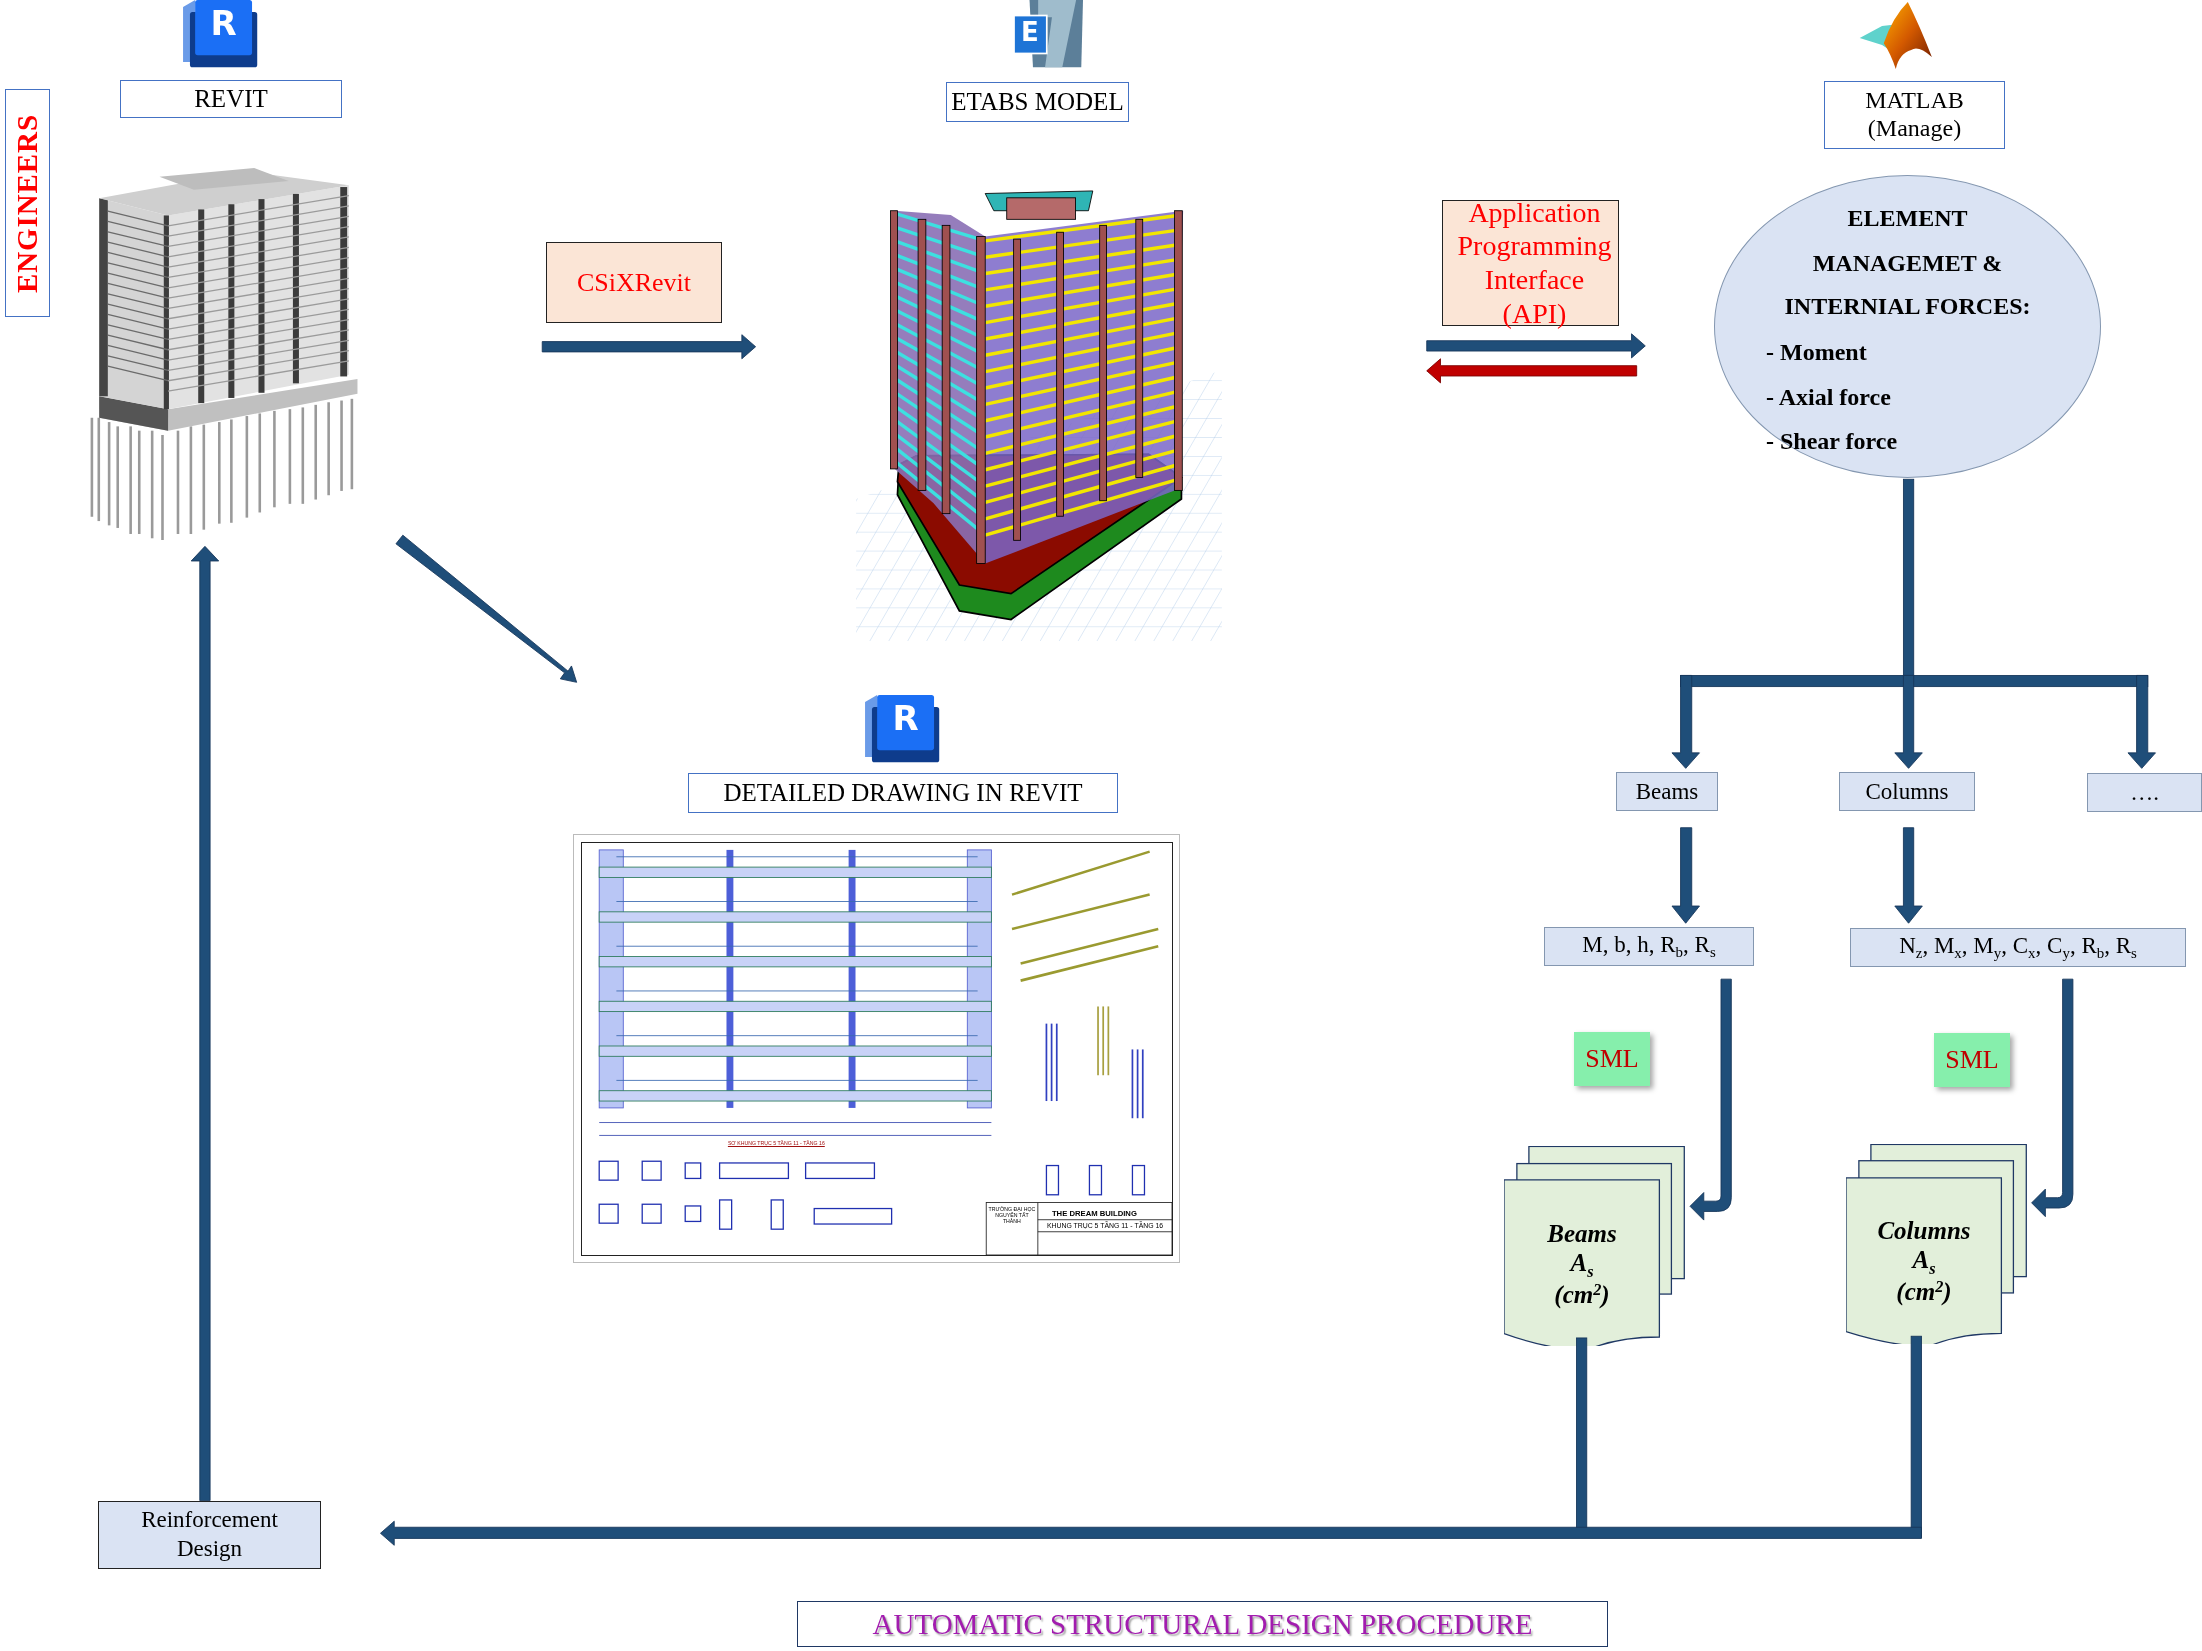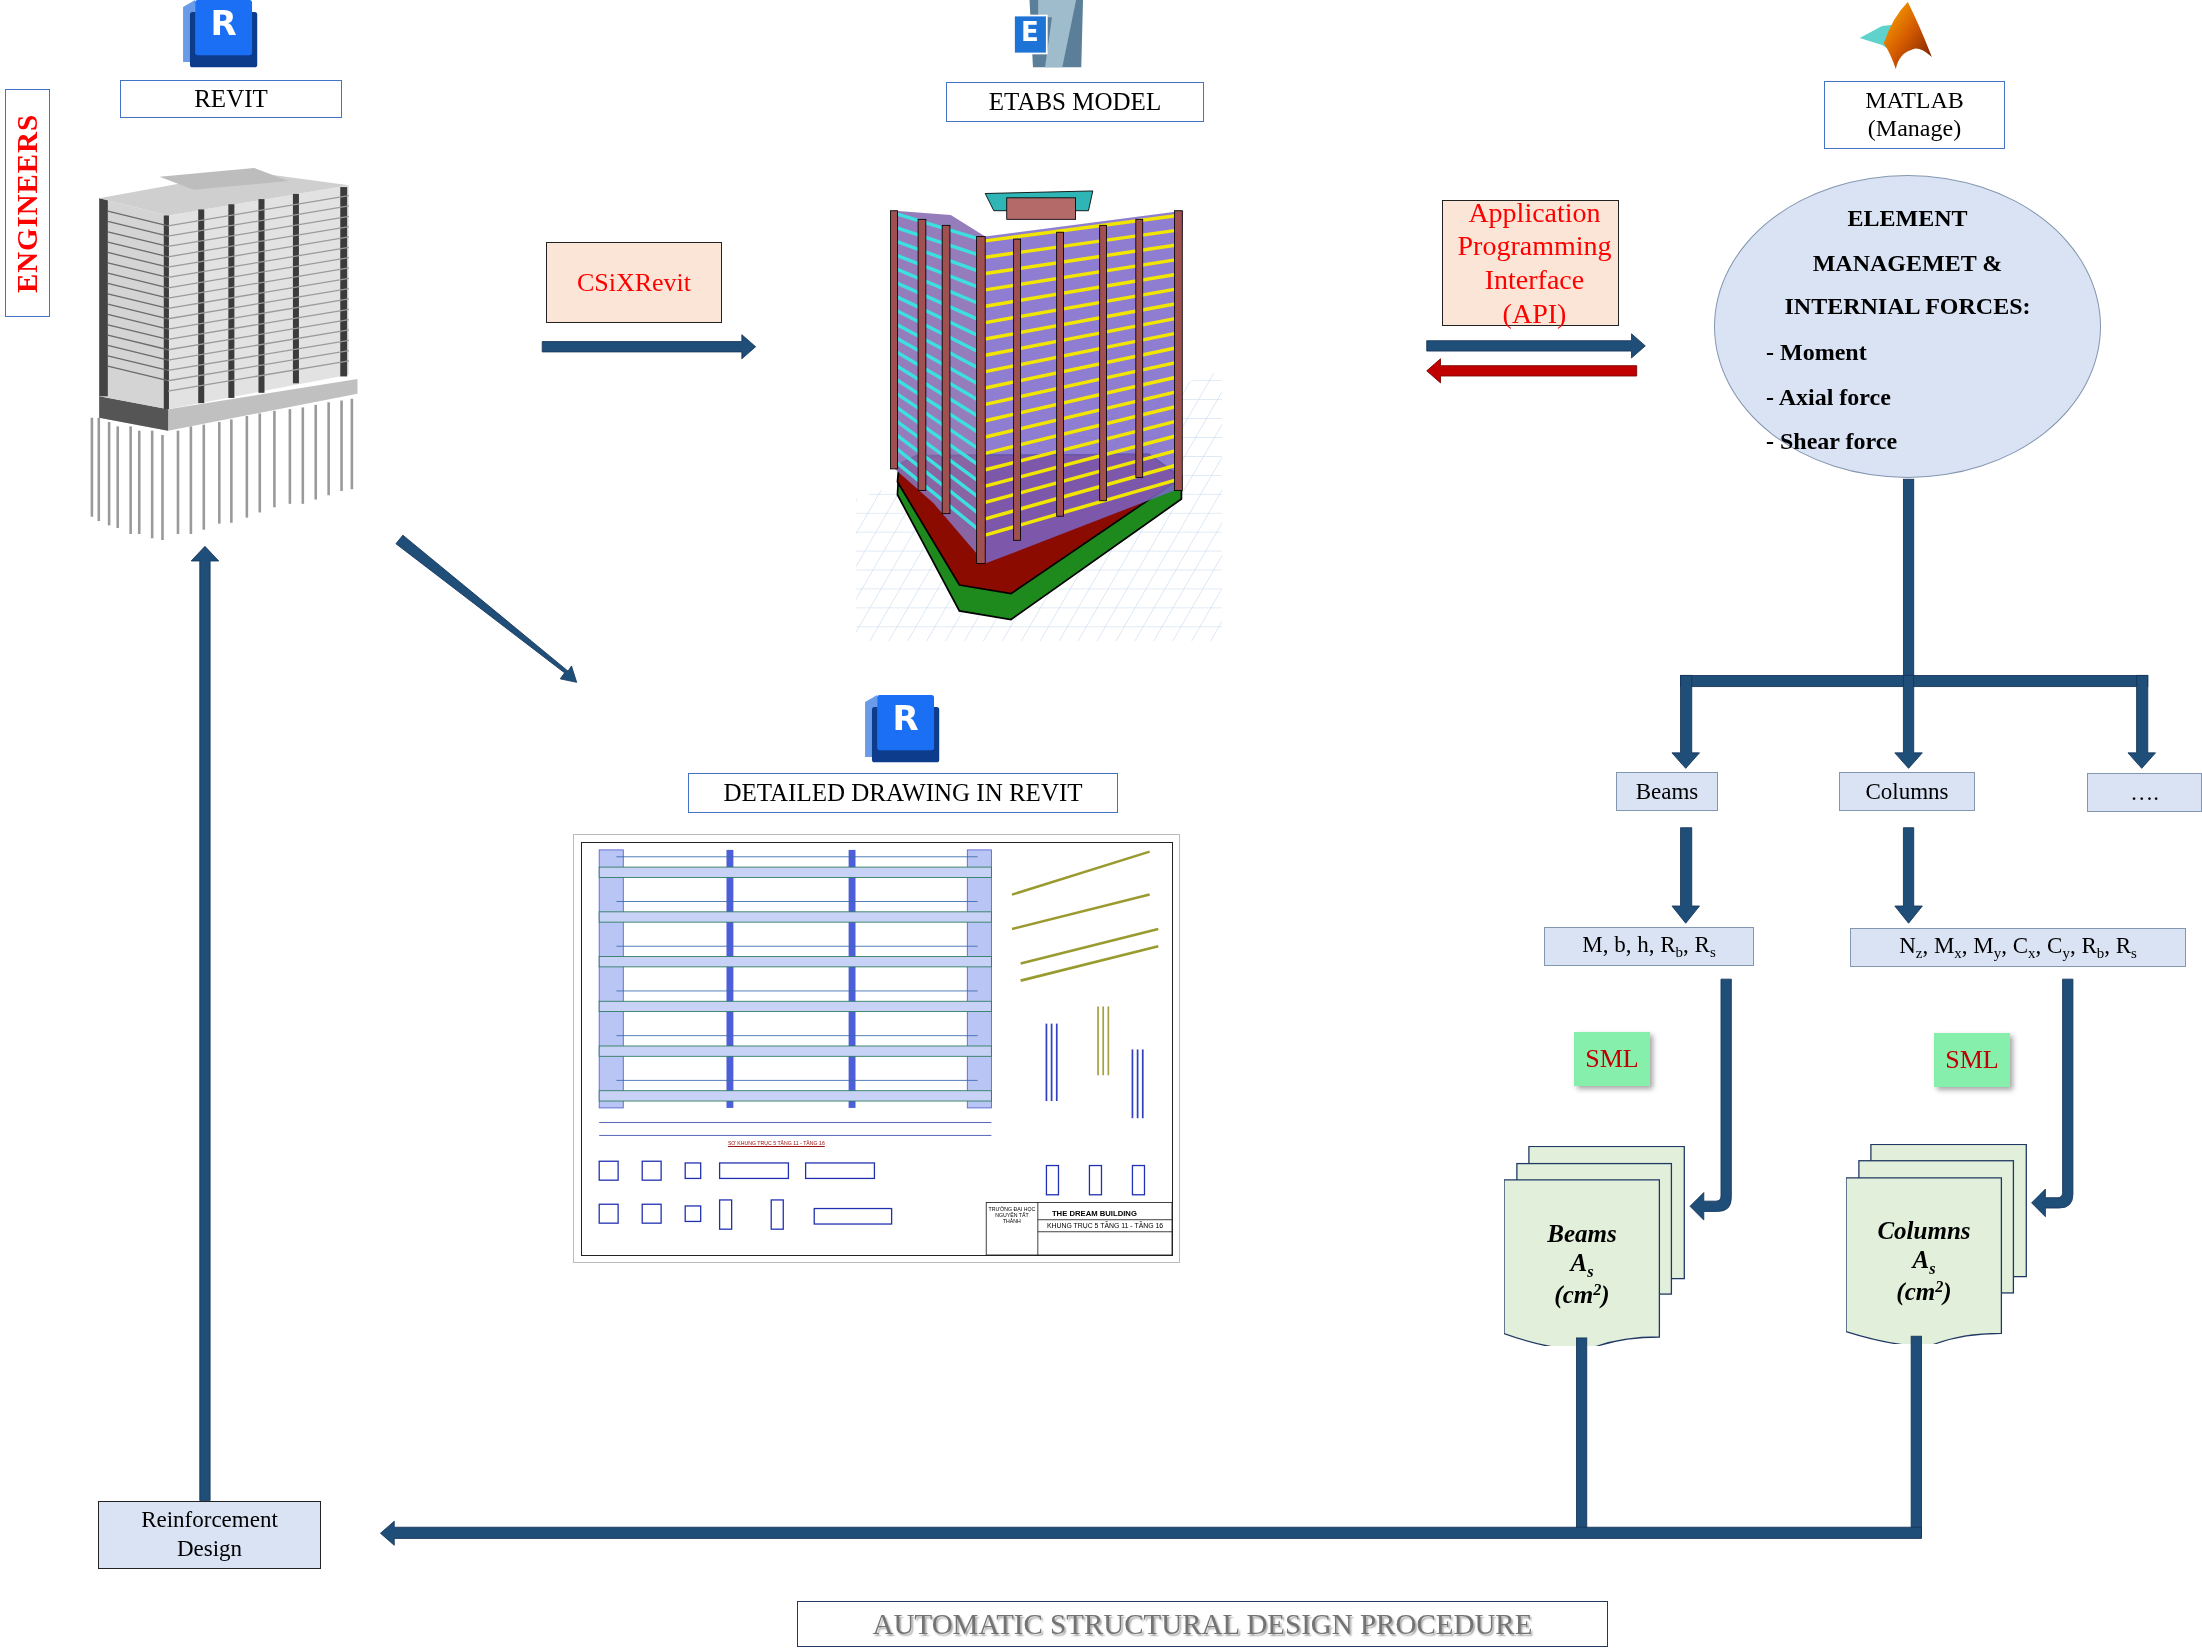--- a/index.html
+++ b/index.html
@@ -125,21 +125,21 @@
 </div>
 
 <div class="abs" style="left:1014px; top:0px; width:69px; height:69px;">
   <svg width="69" height="69" viewBox="0 0 80 80">
     <polygon points="18,0 80,0 78,78 22,78" fill="#5c7f99"></polygon>
     <polygon points="28,0 72,0 56,78 36,78 44,20 28,20" fill="#9fbccc"></polygon>
     <rect x="0" y="18" width="38" height="44" fill="#1e74d6" stroke="#fff" stroke-width="2"></rect>
   </svg>
   <span style="position:absolute; left:6.9px; top:17px; color:#fff; font-family:'DejaVu Sans', sans-serif; font-weight:bold; font-size:26px;">E</span>
 </div>
-<div class="box outline-blue label-lg" style="left:946px; top:82px; width:258px; height:40px;">
+<div class="box outline-blue label-lg" style="left:946px; top:82px; width:183px; height:40px;">
   <span>ETABS MODEL</span>
 </div>
 
 <div class="abs" style="left:856px; top:172px; width:366px; height:469px;">
   <svg width="366" height="469" viewBox="0 0 425 545">
     <defs>
       <pattern id="grid" width="22" height="22" patternUnits="userSpaceOnUse" patternTransform="skewX(-30)">
         <path d="M22 0 L0 0 0 22" fill="none" stroke="#b5cdea" stroke-width="1"></path>
       </pattern>
     </defs>
@@ -379,21 +379,21 @@
   <div><span>A</span><sub>s</sub></div>
   <div><span>(cm</span><sup>2</sup><span>)</span></div>
 </div>
 
 <div class="box lightblue" style="left:98px; top:1501px; width:223px; height:68px; flex-direction:column; font-size:23px; line-height:1.25; border-color:#222;">
   <span>Reinforcement</span>
   <span>Design</span>
 </div>
 
 <div class="box" style="left:797px; top:1601px; width:811px; height:46px; border:1.7px solid #1f3864; background:#fff;">
-  <span style="color:#737373; font-size:29px; text-shadow:1.7px 1.7px 1.7px rgba(0,0,0,0.35); letter-spacing:0px;">AUTOMATIC STRUCTURAL DESIGN PROCEDURE</span>
+  <span style="color:#a21caf; font-size:29px; text-shadow:1.7px 1.7px 1.7px rgba(0,0,0,0.35); letter-spacing:0px;">AUTOMATIC STRUCTURAL DESIGN PROCEDURE</span>
 </div>
 
 <svg class="layer" width="2203" height="1652" viewBox="0 0 2560 1920" style="pointer-events:none;">
   <g fill="#1f4e79" stroke="#16365a" stroke-width="1">
 
     <polygon points="630,397 862,397 862,389 878,403 862,417 862,409 630,409"></polygon>
 
     <polygon points="1658,396 1896,396 1896,388 1912,402 1896,416 1896,408 1658,408"></polygon>
 
     <rect x="2212" y="557" width="12" height="230"></rect>

